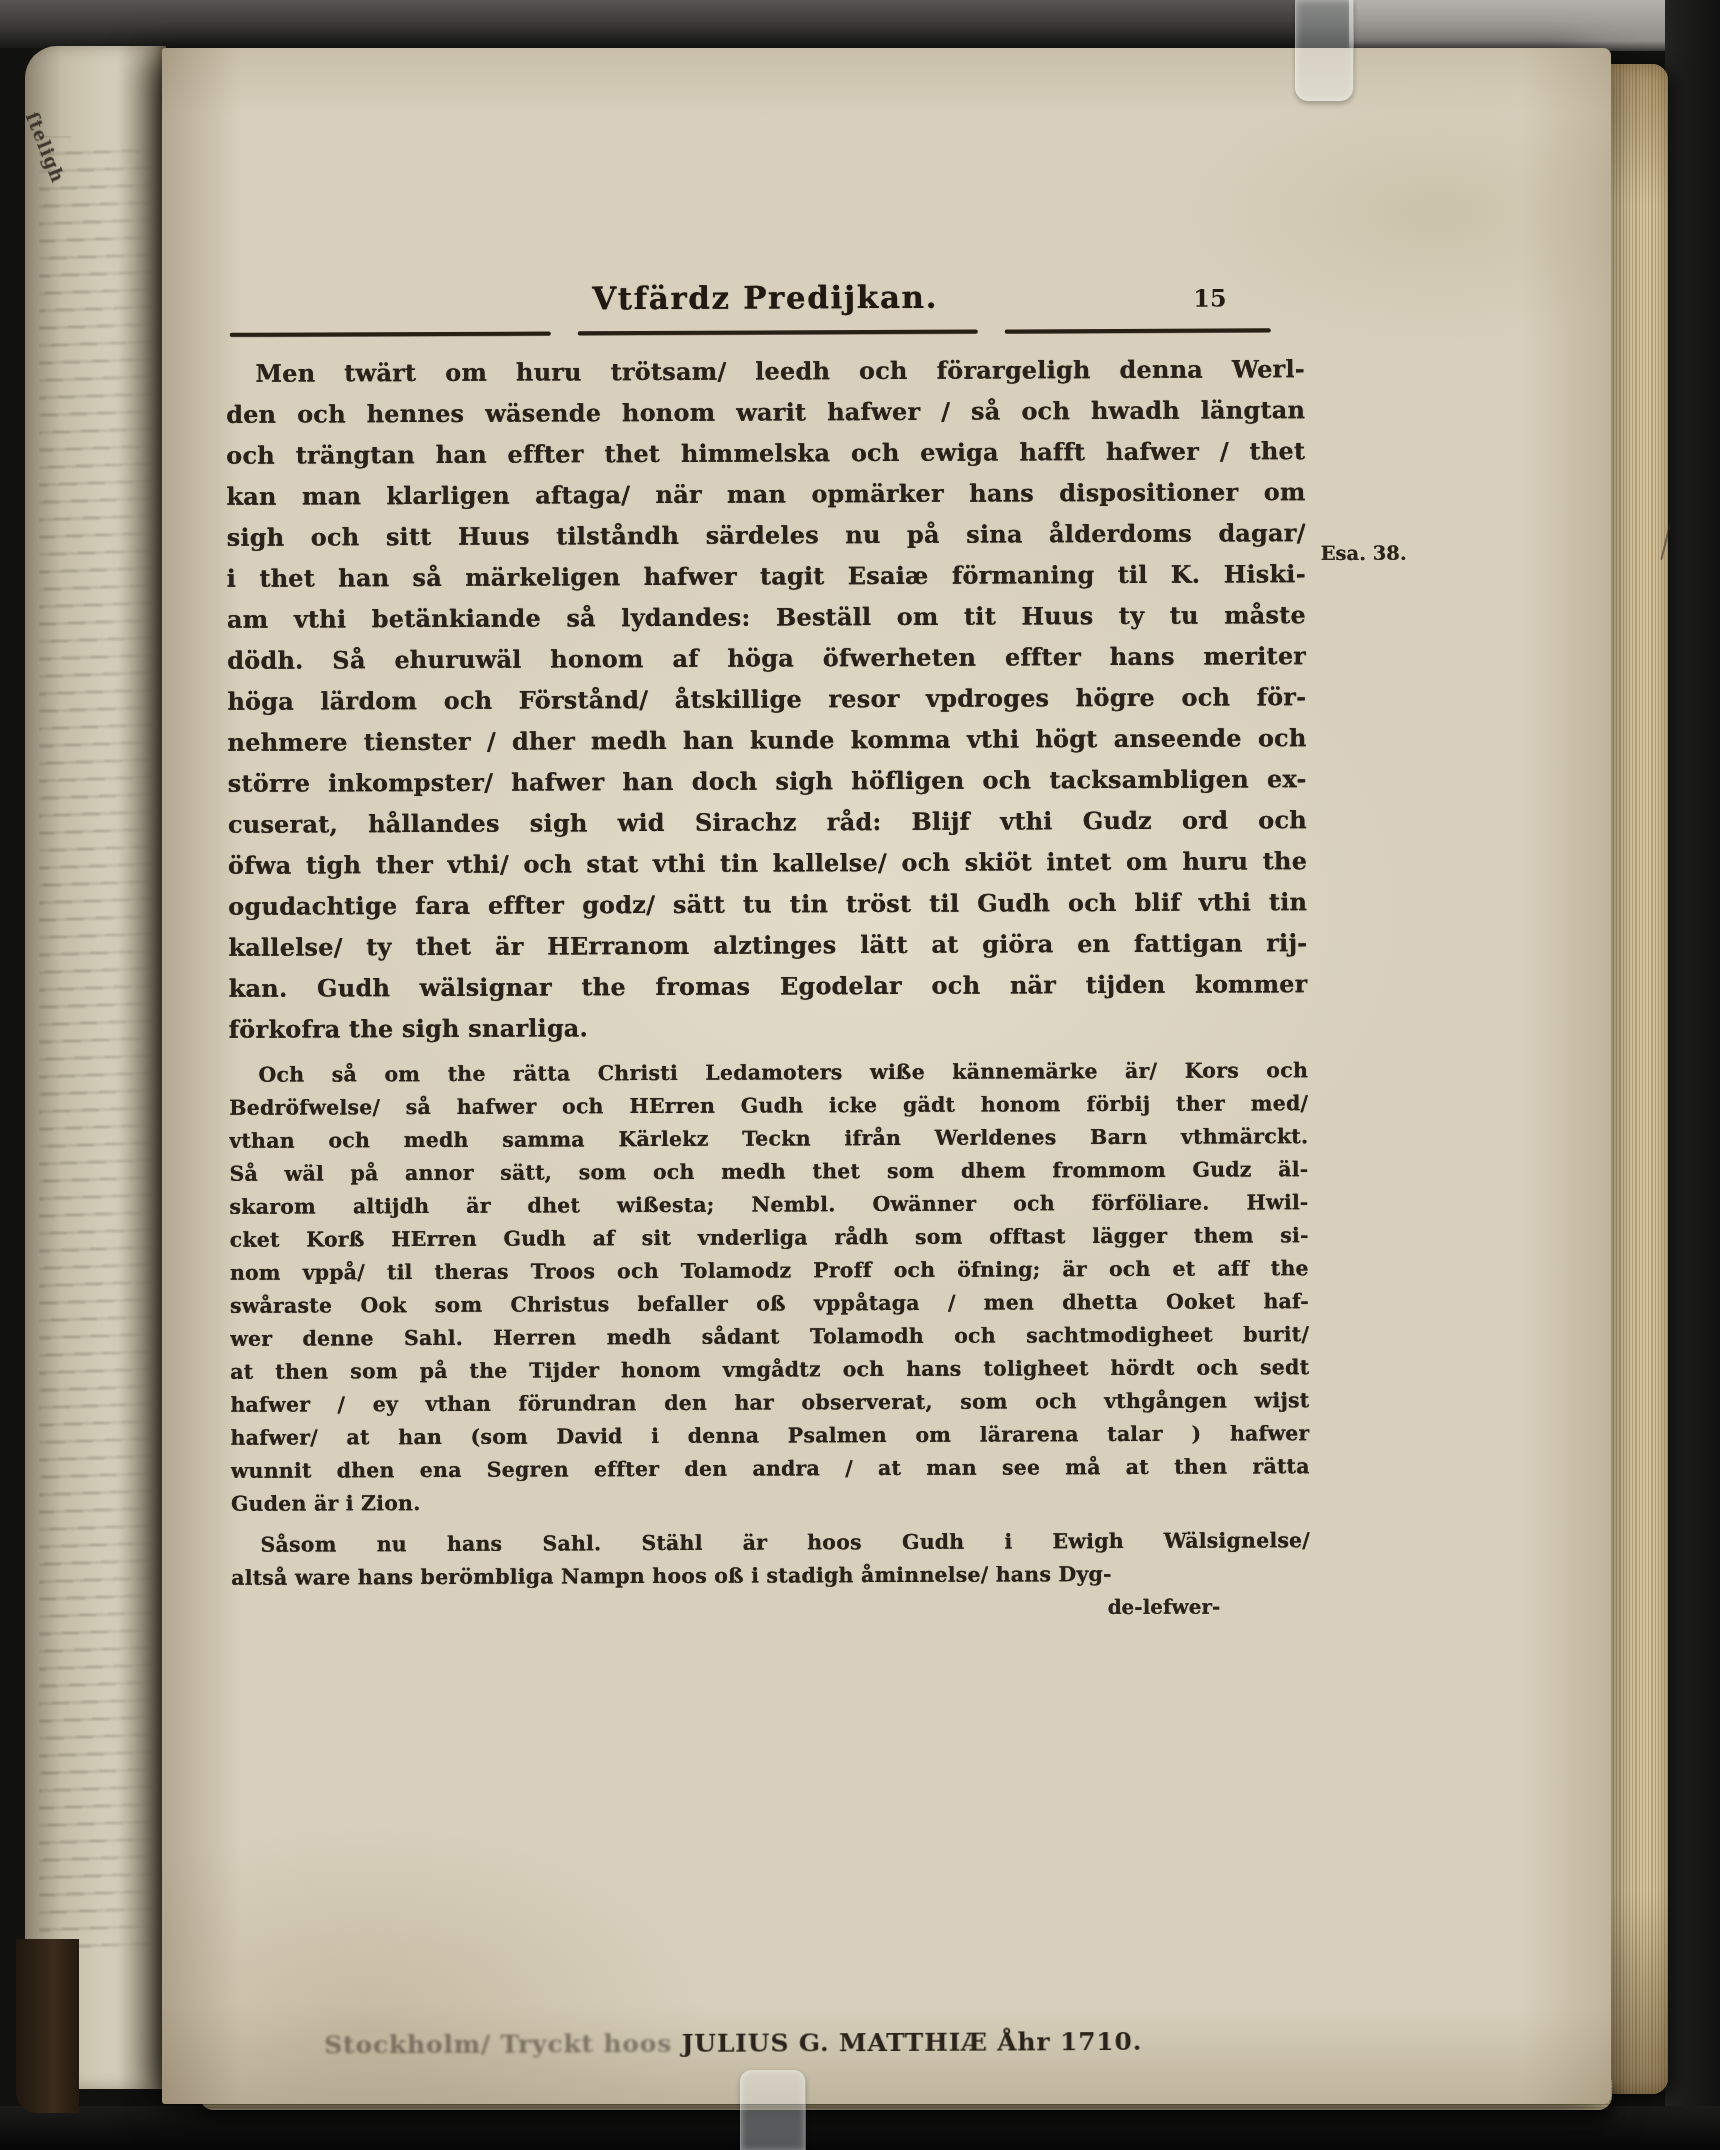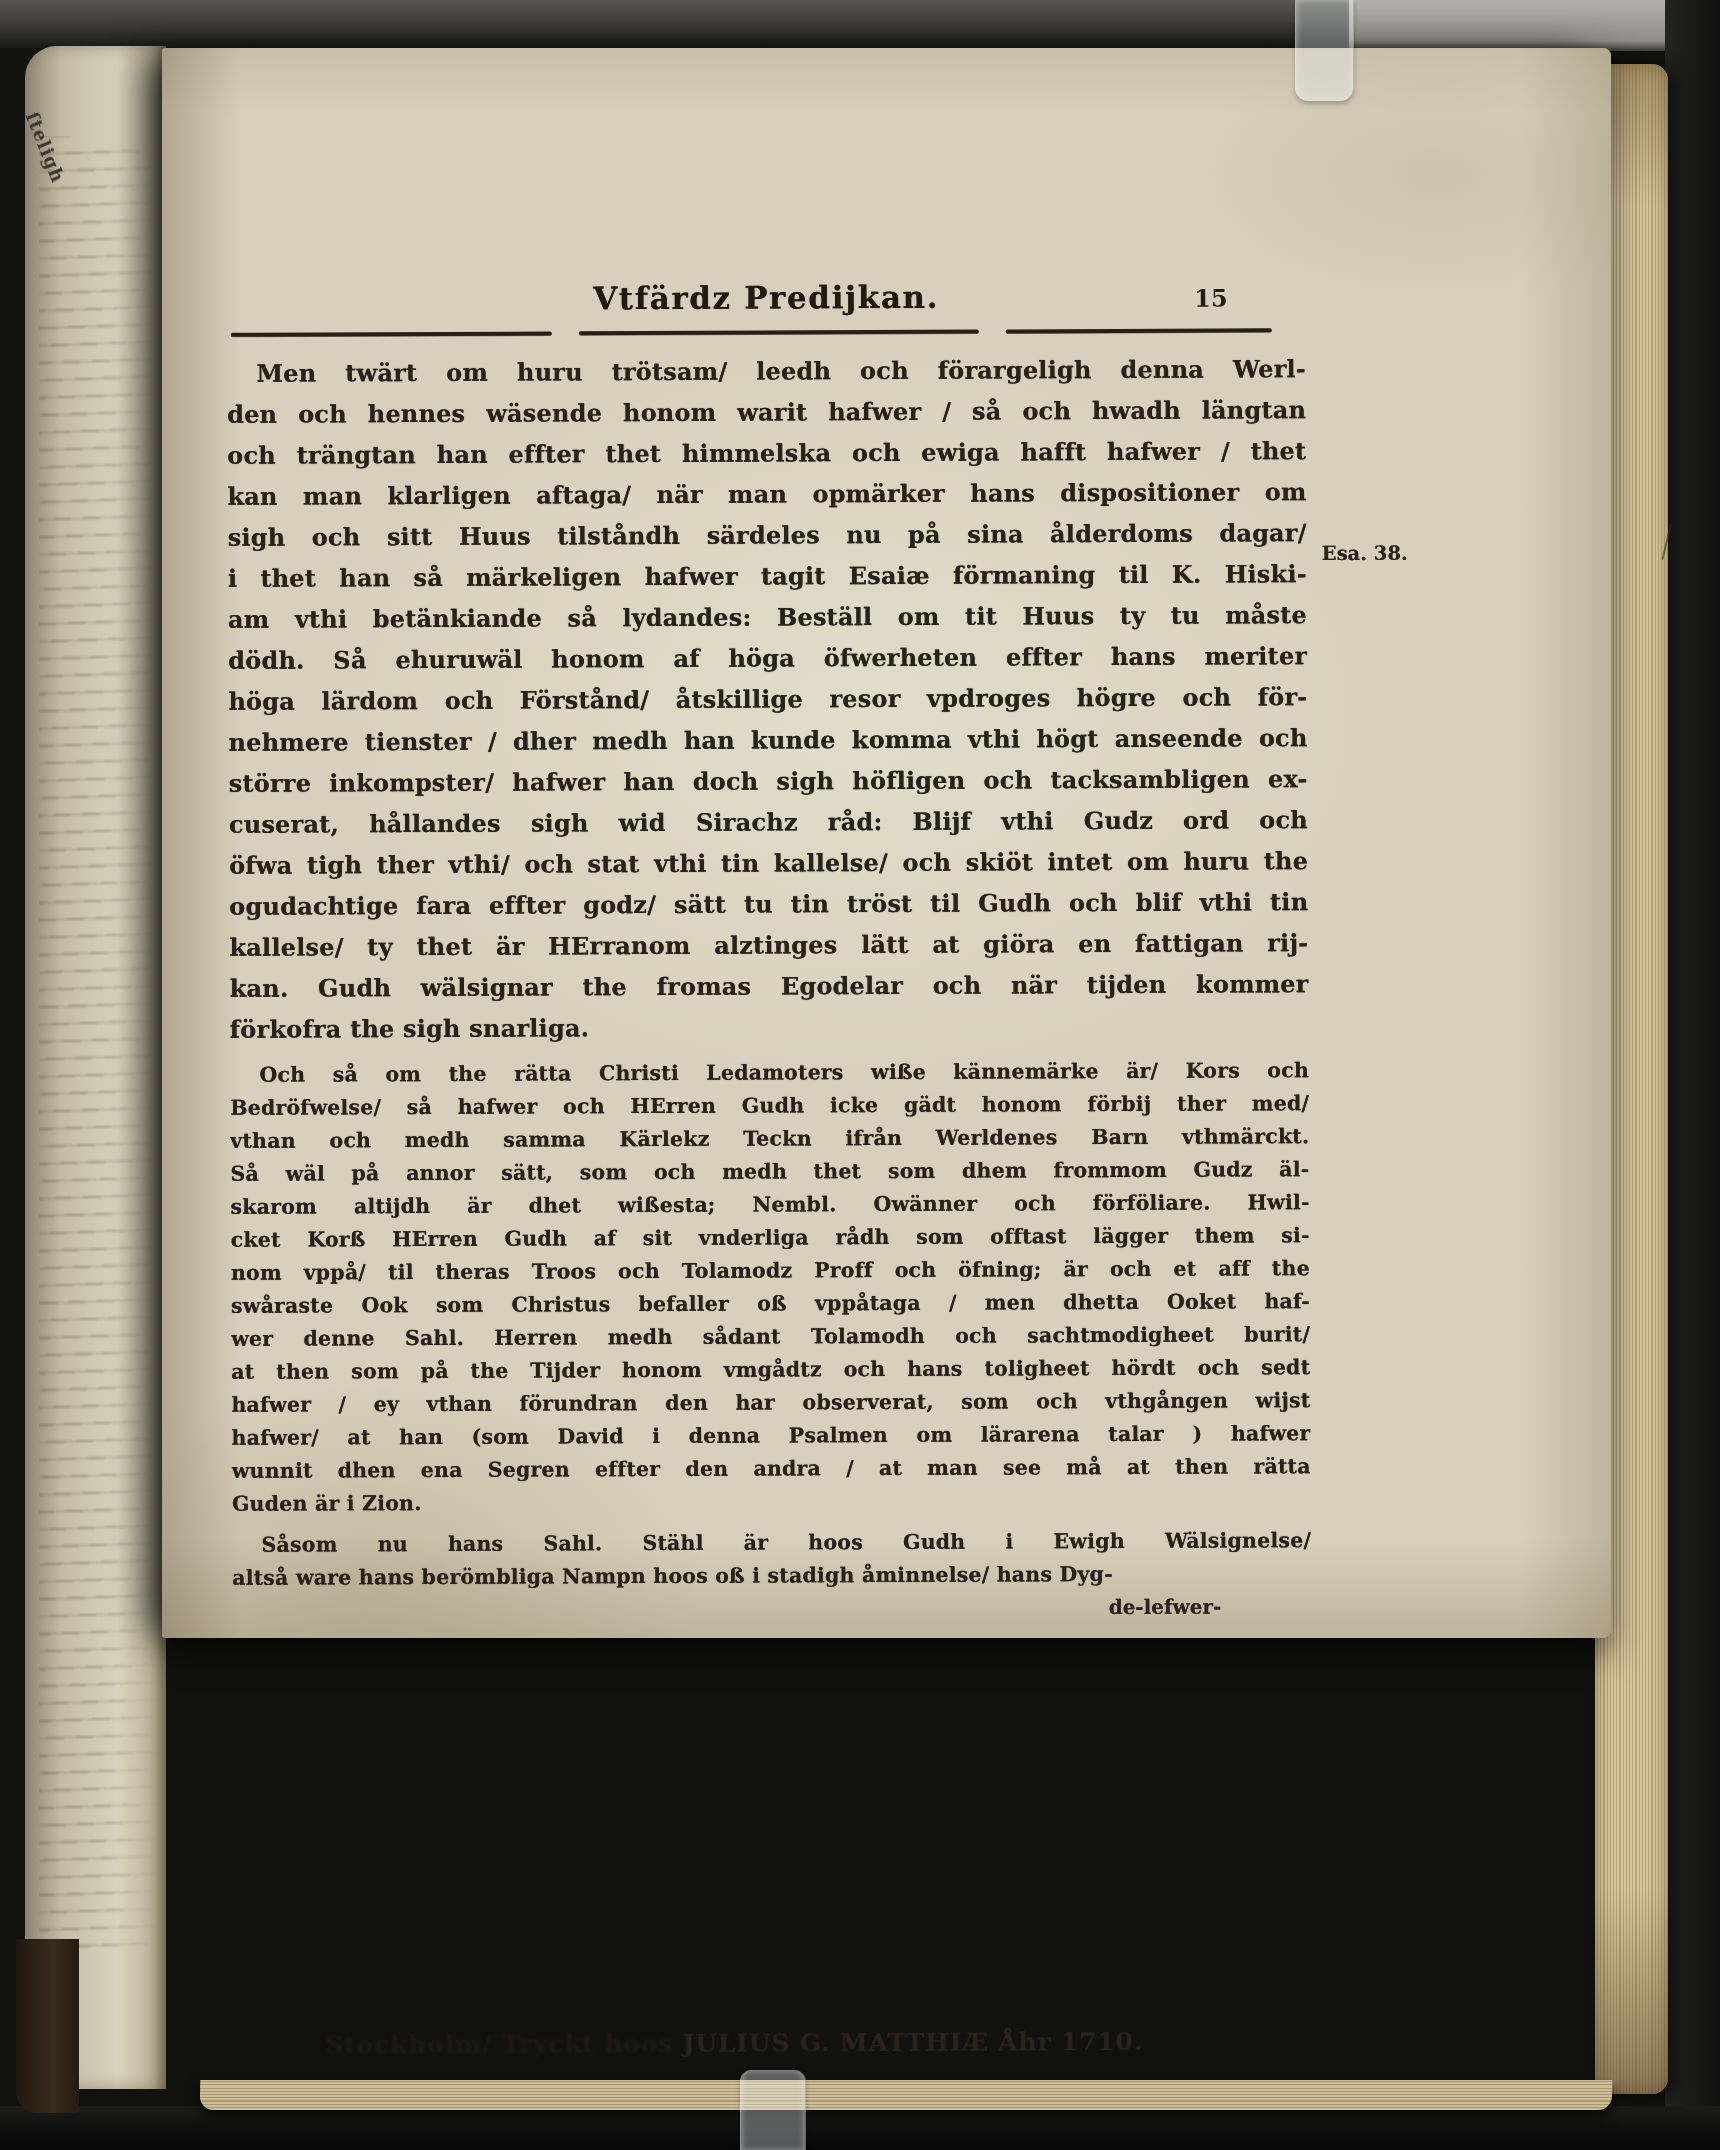--- a/index.html
+++ b/index.html
@@ -44,21 +44,21 @@
     border-radius:4.2px 16px 16px 4.2px;
     box-shadow:inset 0 0 18px rgba(85,63,32,.55),7.4px 3.2px 16px rgba(0,0,0,.55);}
   .page-edges::after{content:"";position:absolute;inset:0;border-radius:inherit;
     background:linear-gradient(180deg,rgba(110,85,45,.45) 0%,transparent 7%,transparent 90%,rgba(80,58,28,.55) 100%);}
   .page-edges-bottom{position:absolute;left:200px;top:2080px;width:1412px;height:29.5px;
     background:repeating-linear-gradient(0deg,#cdbd98 0 2.1px,#a8966d 2.1px 3.2px);
     border-radius:0 0 13.7px 13.7px;transform:skewX(-1deg);
     box-shadow:0 7.4px 13.7px rgba(0,0,0,.6);}
 
   
-  .page{position:absolute;left:162px;top:48px;width:1449px;height:1590px;
+  .page{position:absolute;left:162px;top:48px;width:1449px;height:2056px;
     border-radius:3.2px 7.4px 7.4px 3.2px;
     background:
       radial-gradient(738px 527px at 48% 42%,rgba(255,251,238,.28),transparent 75%),
       radial-gradient(369px 190px at 88% 8%,rgba(120,100,60,.12),transparent 70%),
       radial-gradient(474px 274px at 14% 96%,rgba(112,86,50,.18),transparent 72%),
       linear-gradient(90deg,rgba(92,72,48,.30) 0,rgba(0,0,0,0) 79px),
       linear-gradient(270deg,rgba(122,100,66,.26) 0,rgba(0,0,0,0) 90px),
       linear-gradient(0deg,rgba(110,90,58,.24) 0,transparent 100px),
       linear-gradient(180deg,rgba(110,90,58,.14) 0,transparent 68px),
       #d8d0bc;

